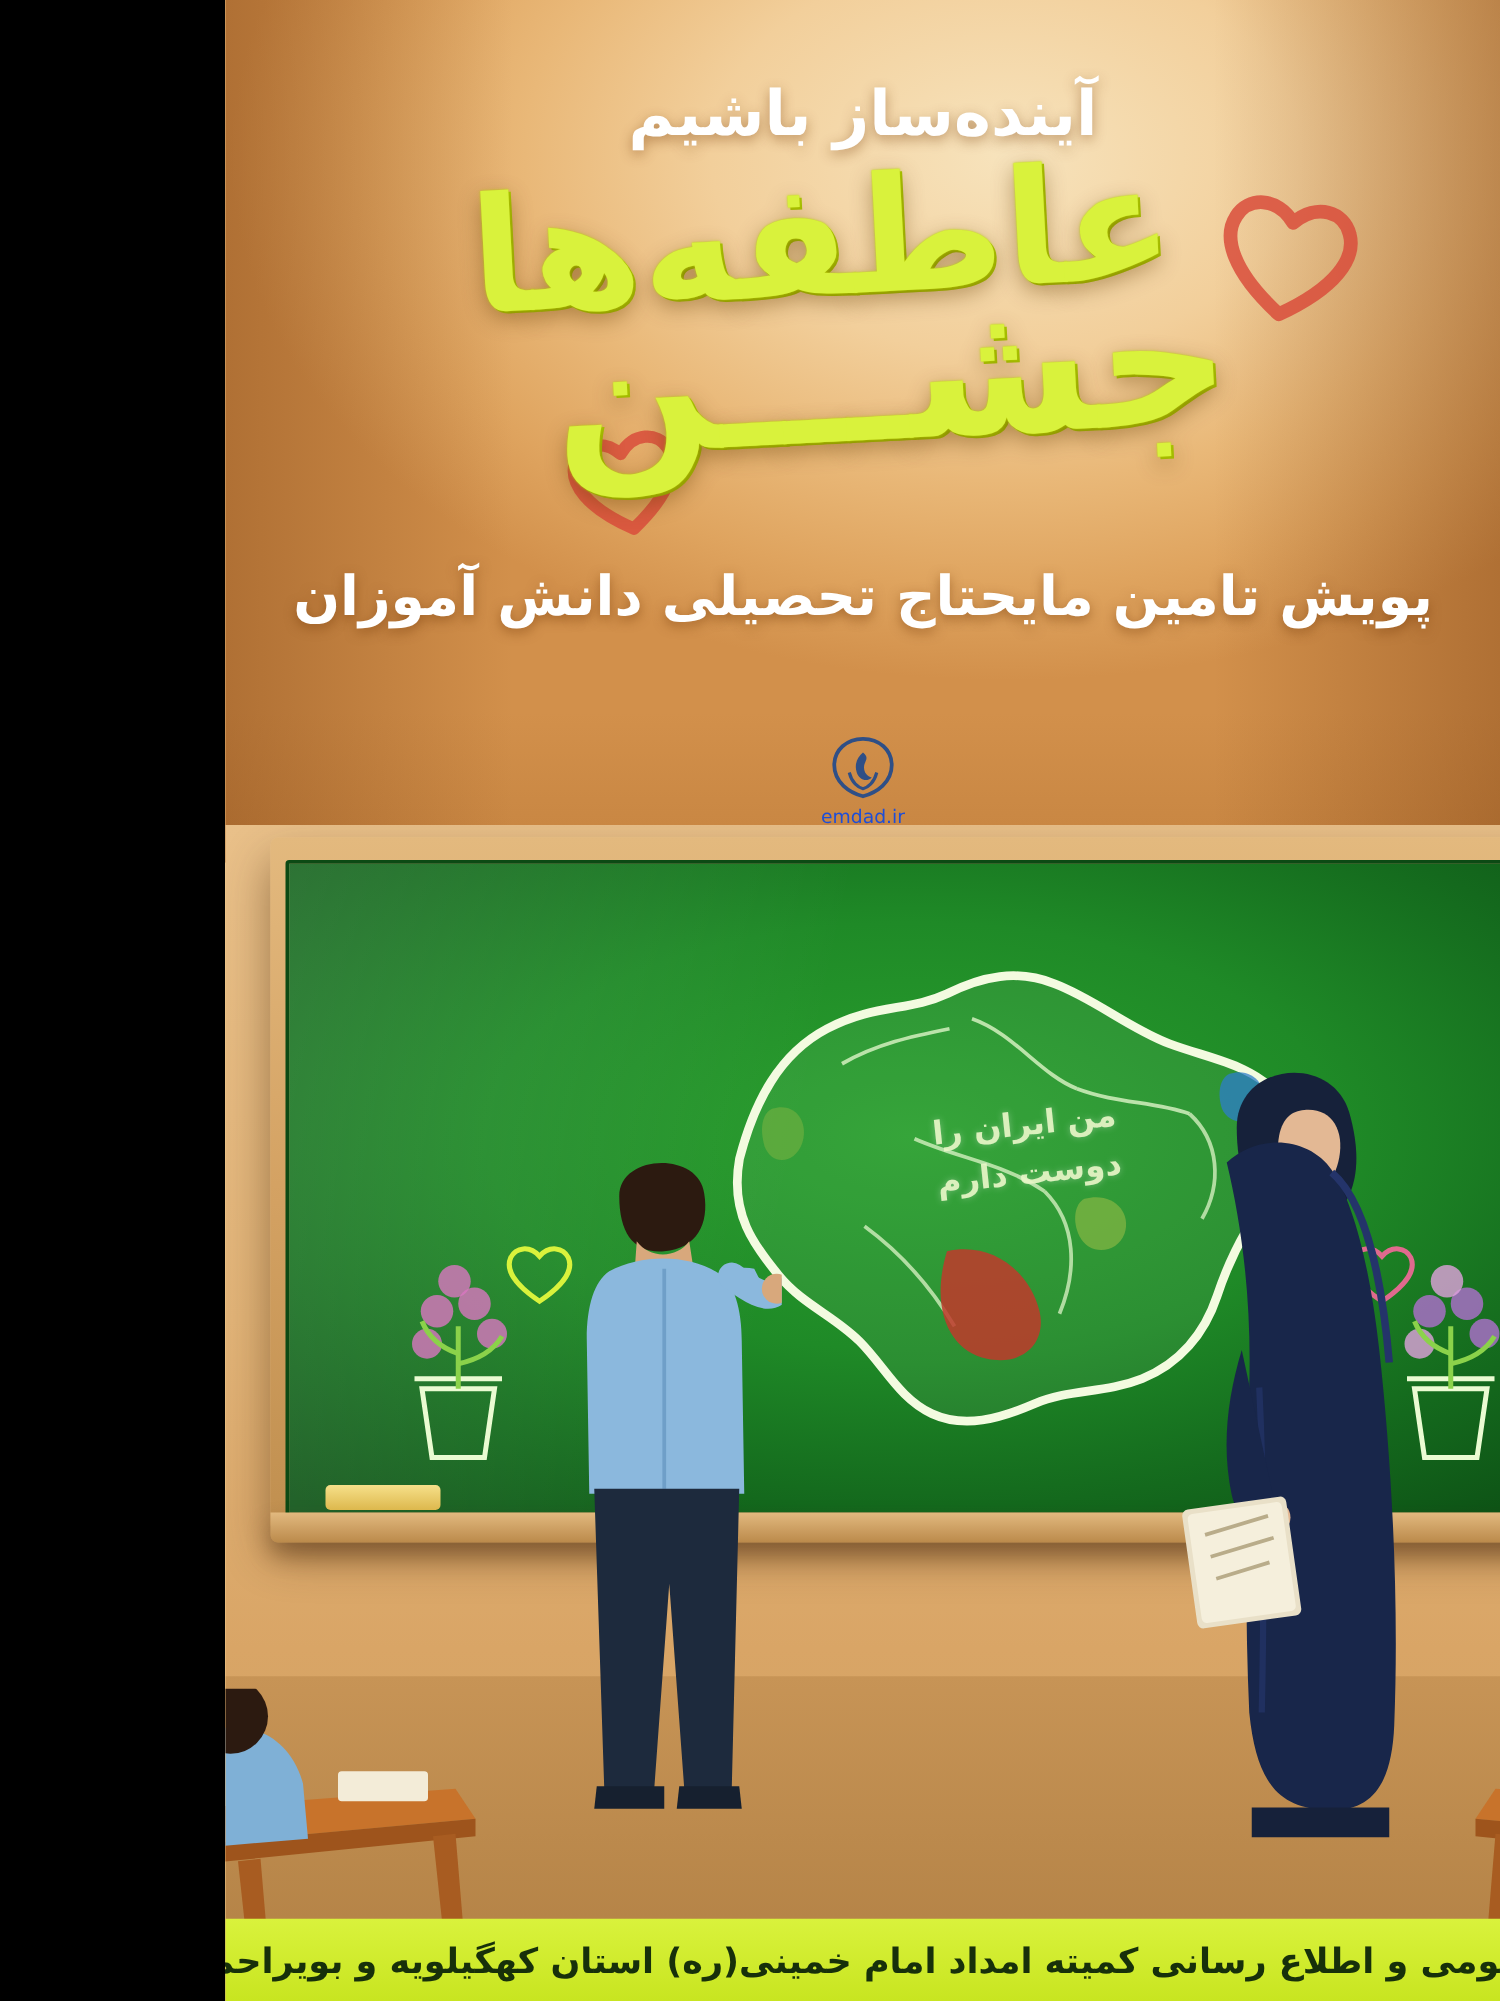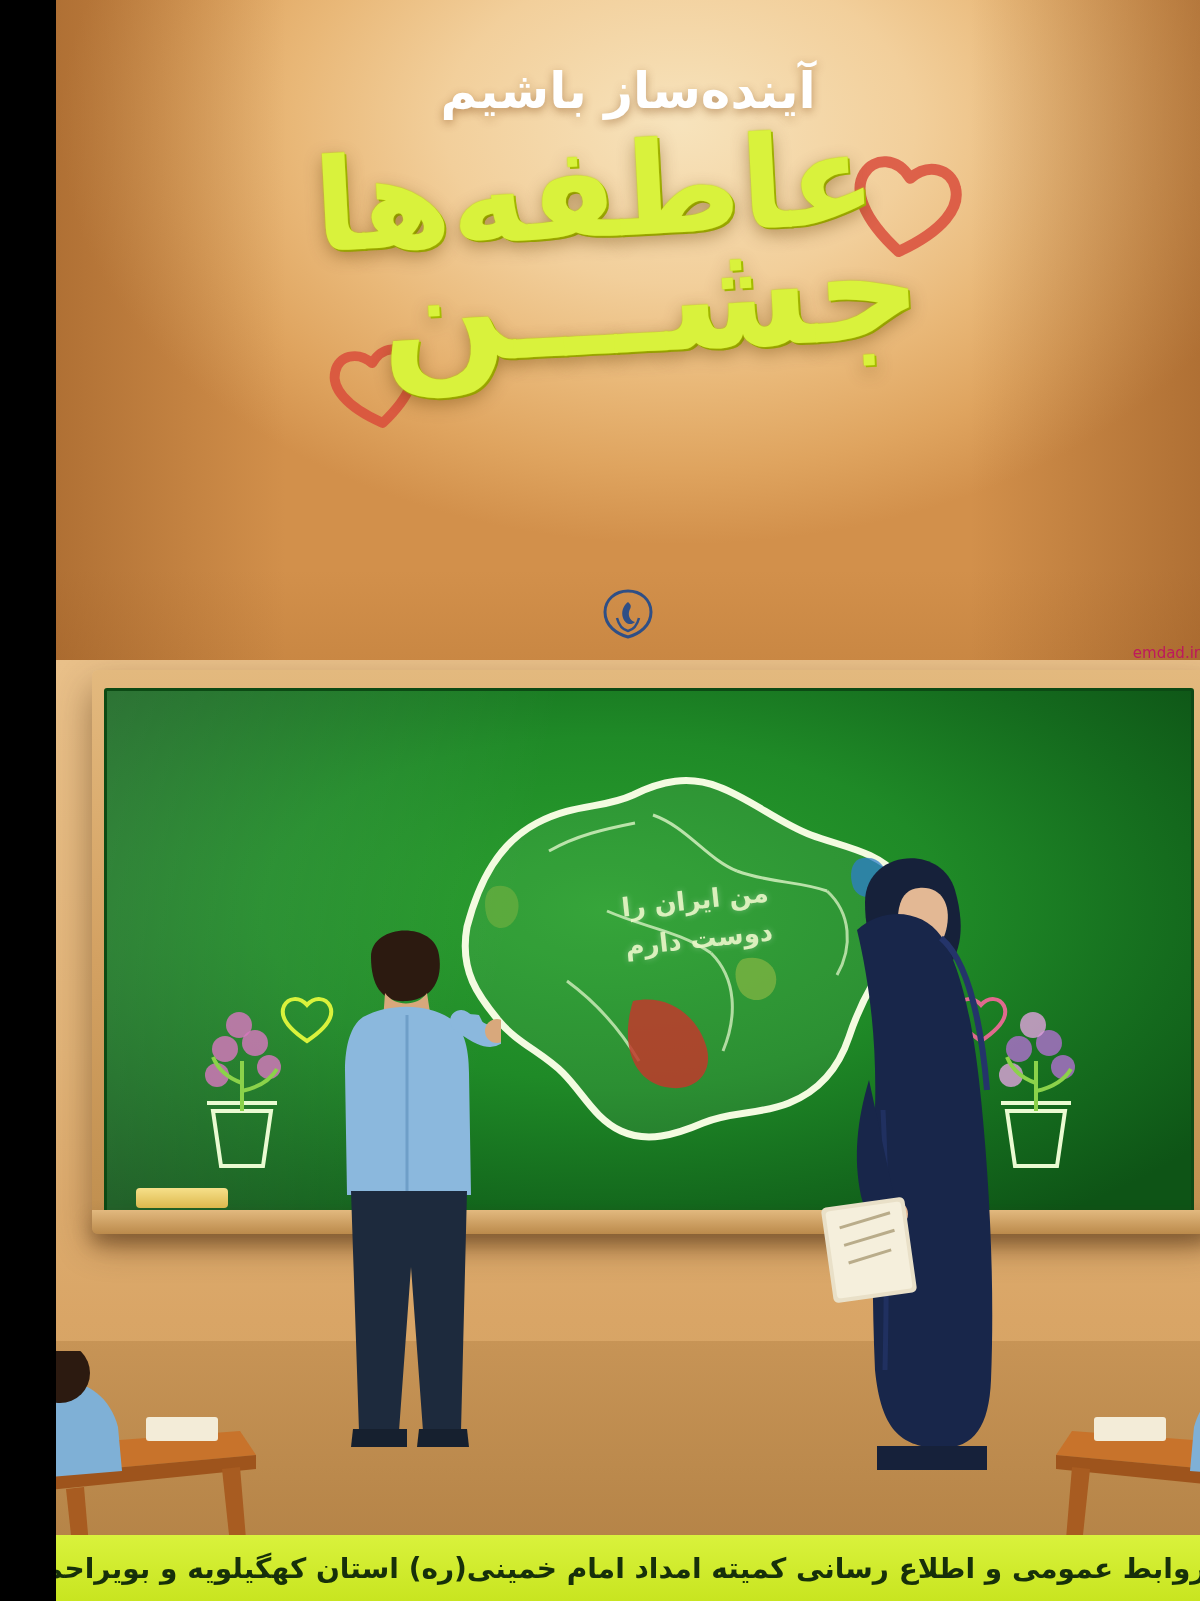--- a/index.html
+++ b/index.html
@@ -3,21 +3,21 @@
 <meta charset="utf-8">
 <title>Poster</title>
 <style>
   html, body {
     margin: 0;
     padding: 0;
     background: #000;
   }
   .poster {
     position: relative;
-    width: 1144px;
+    width: 1020px;
     height: 1601px;
     overflow: hidden;
     font-family: "DejaVu Sans", sans-serif;
     background: #f2c98a;
   }
 
   
   .top-wall {
     position: absolute;
     left: 0; top: 0;
@@ -134,25 +134,24 @@
     text-align: center;
     z-index: 6;
   }
   .logo-mark {
     width: 62px; height: 52px;
     margin: 0 auto;
     display: block;
   }
   .logo-caption {
     font-size: 15px;
-    color: #be185d;
+    color: #1d4ed8;
     margin-top: 4px;
     direction: ltr;
     font-family: "DejaVu Sans", sans-serif;
-    text-align: right;
   }
 
   
   .classroom {
     position: absolute;
     left: 0; top: 660px;
     width: 1200px; height: 941px;
     background:
       linear-gradient(180deg, #e9c089 0%, #e2b478 42%, #d9a566 70%, #caa05f 100%);
     overflow: hidden;
@@ -297,20 +296,21 @@
   </svg>
 
   <div class="headline-wrap">
     <div class="tagline-top">آینده‌ساز باشیم</div>
     <div class="title-main">
       <span class="title-line1">عاطفه‌ها</span>
       <span class="title-line2">جشـــن</span>
     </div>
   </div>
 
+  <div class="subtitle">پویش تامین مایحتاج تحصیلی دانش آموزان</div>
 
 
   <div class="logo-block">
     <svg class="logo-mark" viewBox="0 0 62 52">
       <path d="M31 3 C18 3 8 12 8 24 C8 38 20 46 31 49 C42 46 54 38 54 24 C54 12 44 3 31 3 Z" fill="none" stroke="#2f4f86" stroke-width="3"></path>
       <path d="M31 14 C26 18 24 24 26 30 C28 36 34 38 38 34 C34 33 31 29 32 24 C33 20 36 18 31 14 Z" fill="#2f4f86"></path>
       <path d="M20 30 C22 38 27 42 31 43 C35 42 40 38 42 30" fill="none" stroke="#2f4f86" stroke-width="2.5"></path>
     </svg>
     <div class="logo-caption">emdad.ir</div>
   </div>

